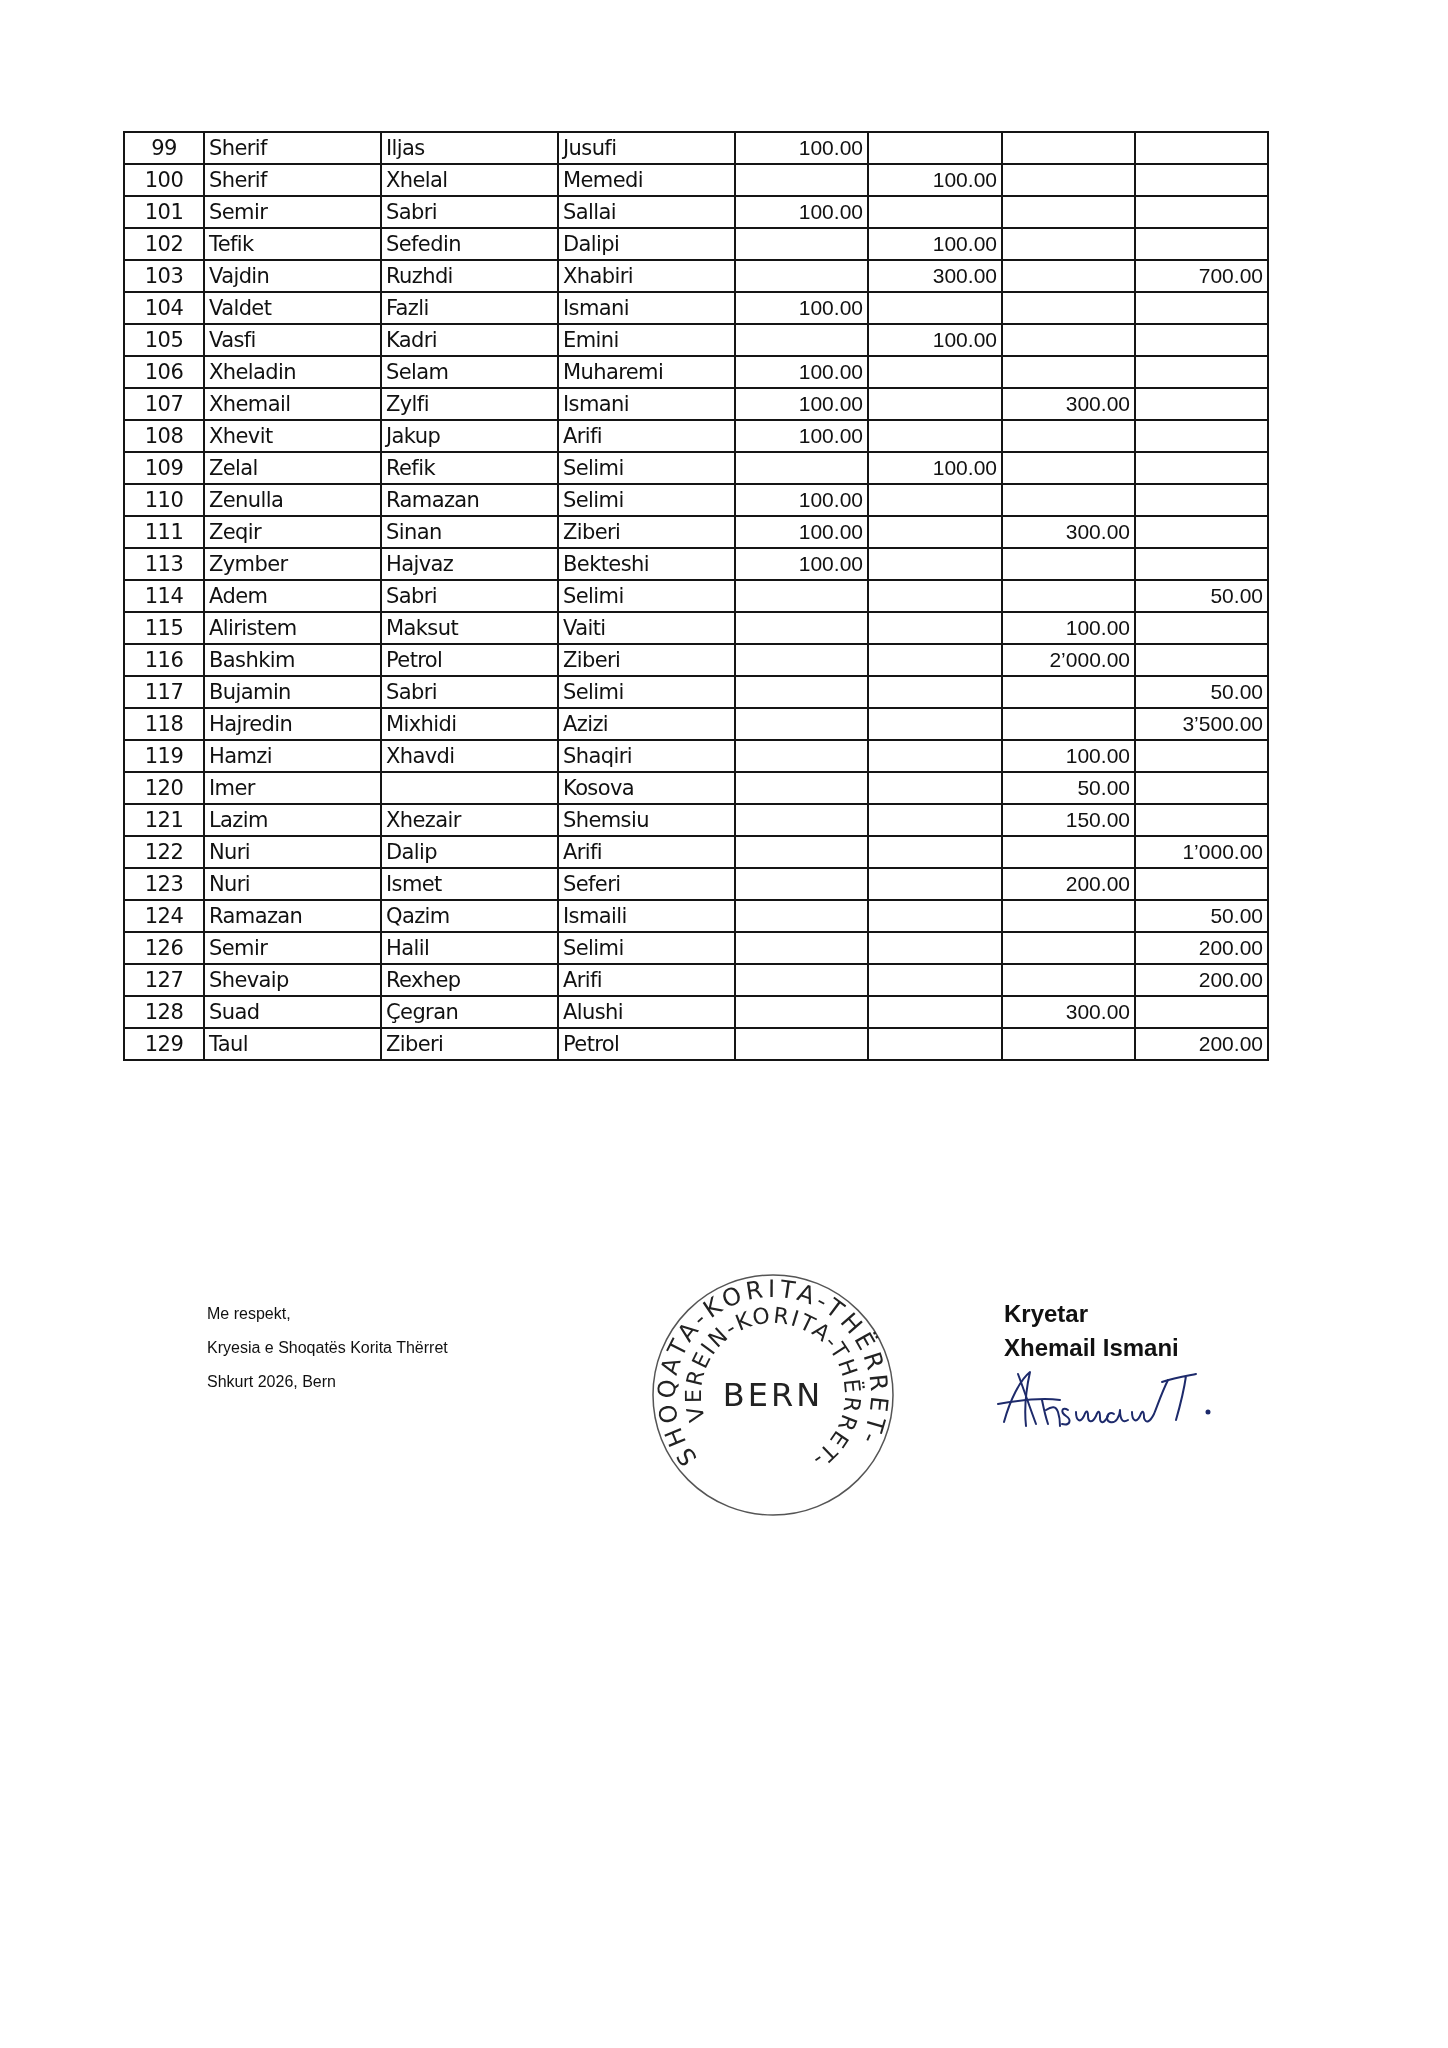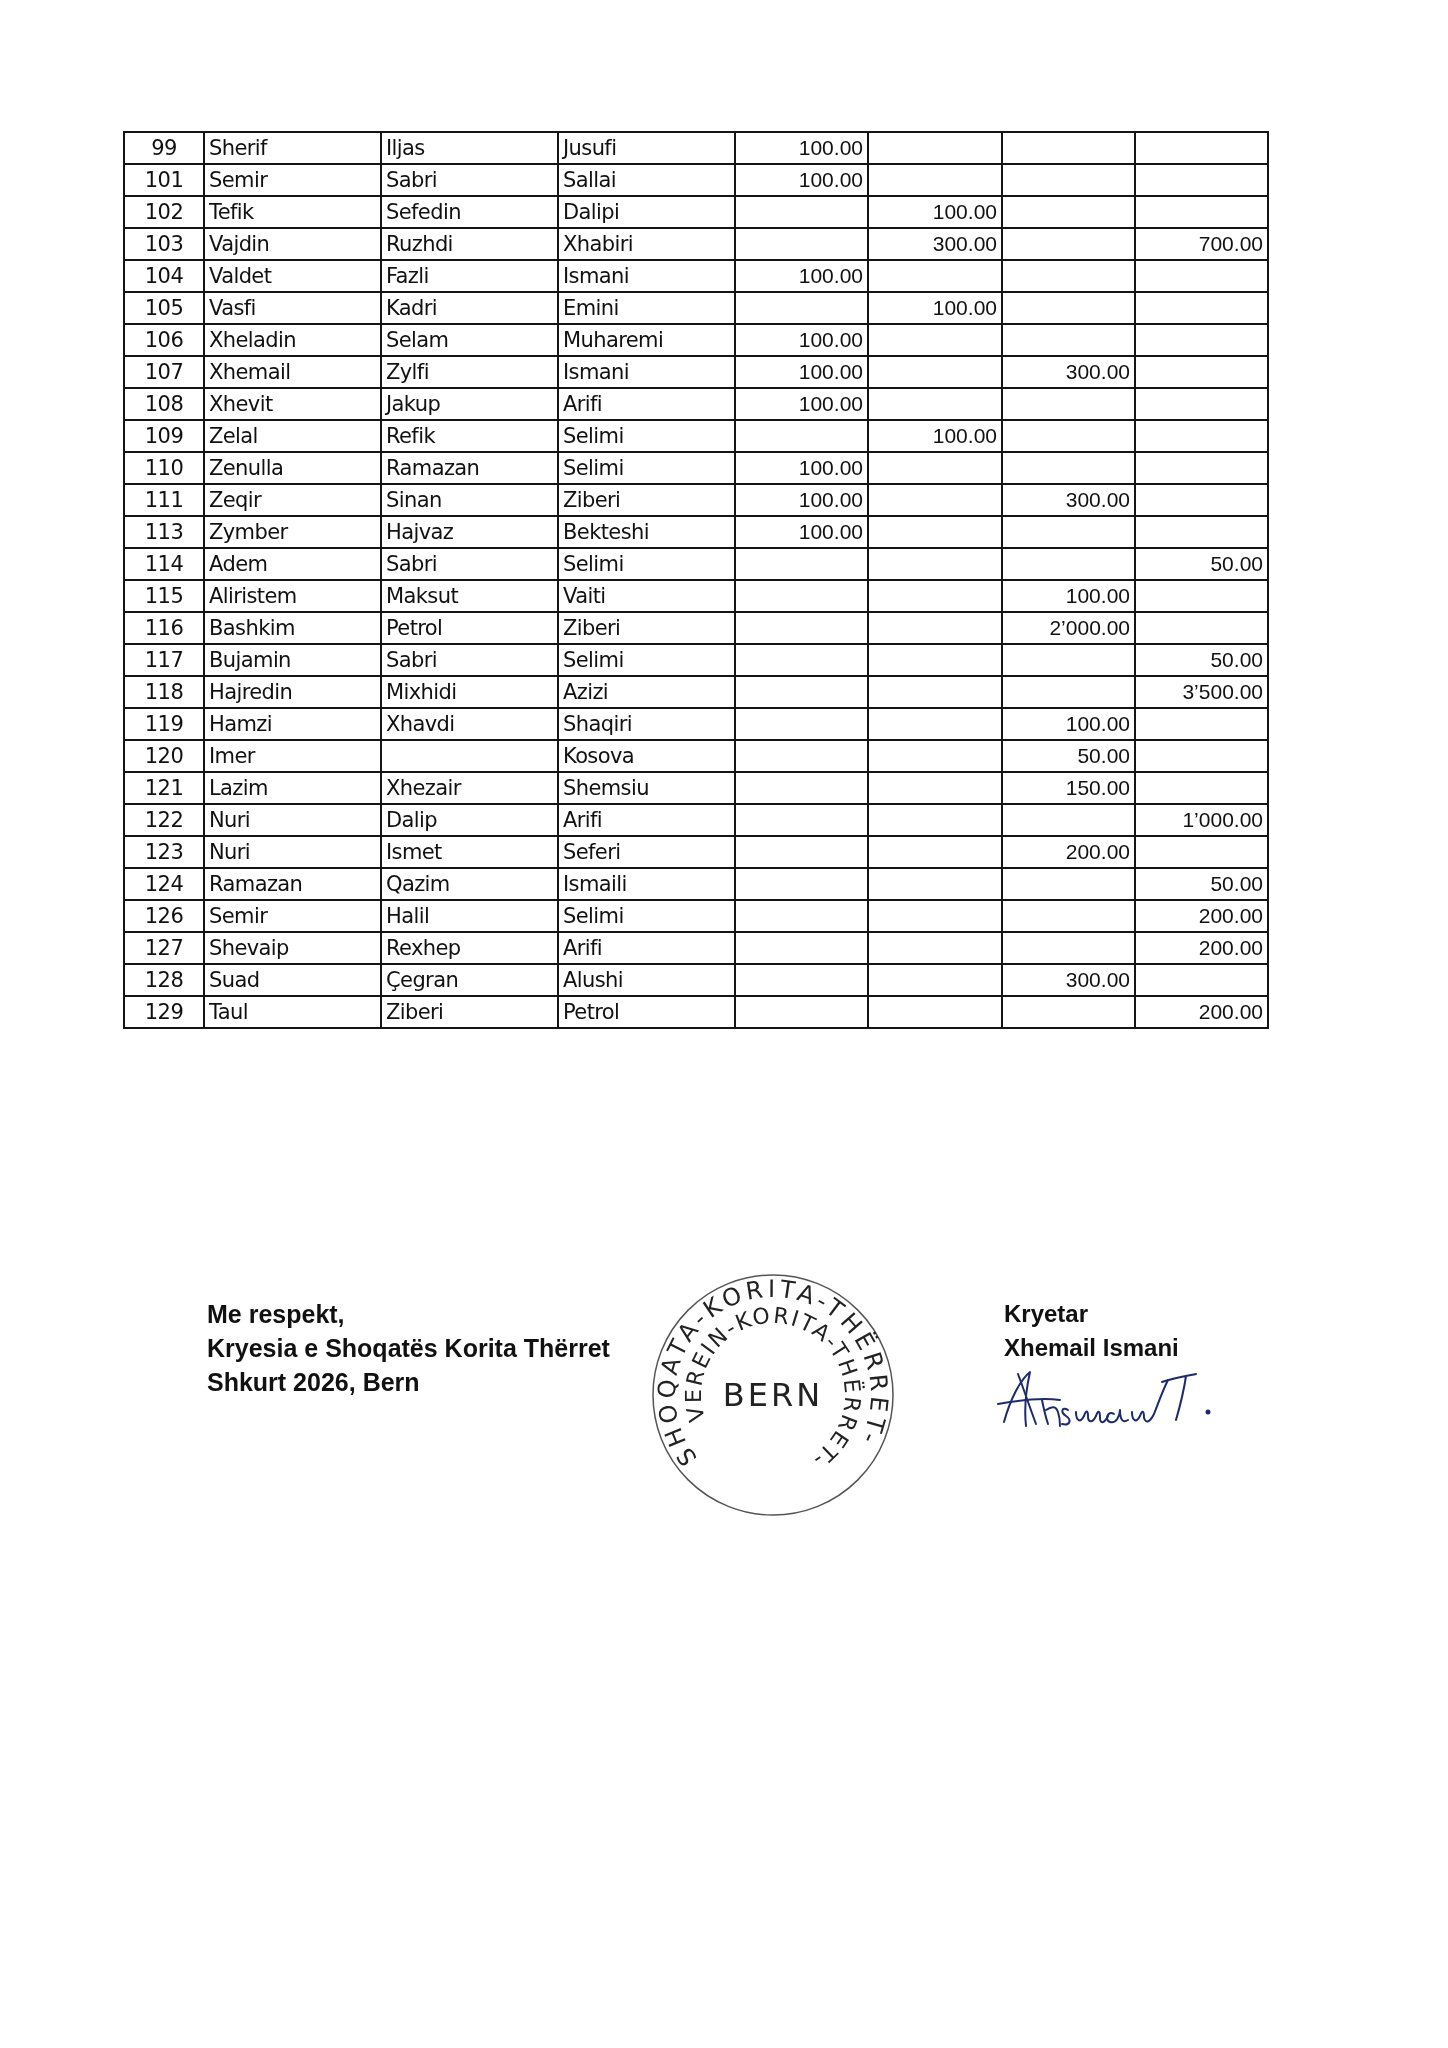--- a/index.html
+++ b/index.html
@@ -12,21 +12,21 @@
   }
   table.ledger td {
     border: 2px solid #151515;
     height: 30px; padding: 0 4px;
     font-size: 21px; line-height: 30px;
     white-space: nowrap; overflow: hidden;
   }
   td.c-no { text-align: center; font-family: "DejaVu Sans", sans-serif; font-size: 20px; letter-spacing: -0.5px; }
   td.c-txt { text-align: left; font-family: "DejaVu Sans", sans-serif; font-size: 20px; letter-spacing: -0.6px; transform-origin: left; }
   td.c-num { text-align: right; padding-right: 5px; font-family: "Liberation Sans", sans-serif; font-size: 21px; }
-  .footer-left { position: absolute; left: 207px; top: 1297px; font-weight: bold; font-size: 25px; line-height: 34px; font-family: "Liberation Sans", sans-serif; }
+  .footer-left { position: absolute; left: 207px; top: 1297px; font-weight: normal; font-size: 16px; line-height: 34px; font-family: "Liberation Sans", sans-serif; }
   .footer-right { position: absolute; left: 1004px; top: 1297px; font-weight: bold; font-size: 24px; line-height: 34px; font-family: "Liberation Sans", sans-serif; }
   .stamp { position: absolute; left: 650px; top: 1272px; width: 246px; height: 246px; }
   .signature { position: absolute; left: 990px; top: 1360px; width: 270px; height: 80px; }
 </style>
 </head>
 <body>
 
 <div class="page">
 
   <table class="ledger">
@@ -41,20 +41,30 @@
       <col style="width:133px">
     </colgroup>
     <tbody id="ledger-body">
         <tr>
           <td class="c-no">99</td>
           <td class="c-txt">Sherif</td>
           <td class="c-txt">Iljas</td>
           <td class="c-txt">Jusufi</td>
           <td class="c-num">100.00</td>
           <td class="c-num"></td>
+          <td class="c-num"></td>
+          <td class="c-num"></td>
+        </tr>
+        <tr>
+          <td class="c-no">100</td>
+          <td class="c-txt">Sherif</td>
+          <td class="c-txt">Xhelal</td>
+          <td class="c-txt">Memedi</td>
+          <td class="c-num"></td>
+          <td class="c-num">100.00</td>
           <td class="c-num"></td>
           <td class="c-num"></td>
         </tr>
         <tr>
           <td class="c-no">101</td>
           <td class="c-txt">Semir</td>
           <td class="c-txt">Sabri</td>
           <td class="c-txt">Sallai</td>
           <td class="c-num">100.00</td>
           <td class="c-num"></td>

